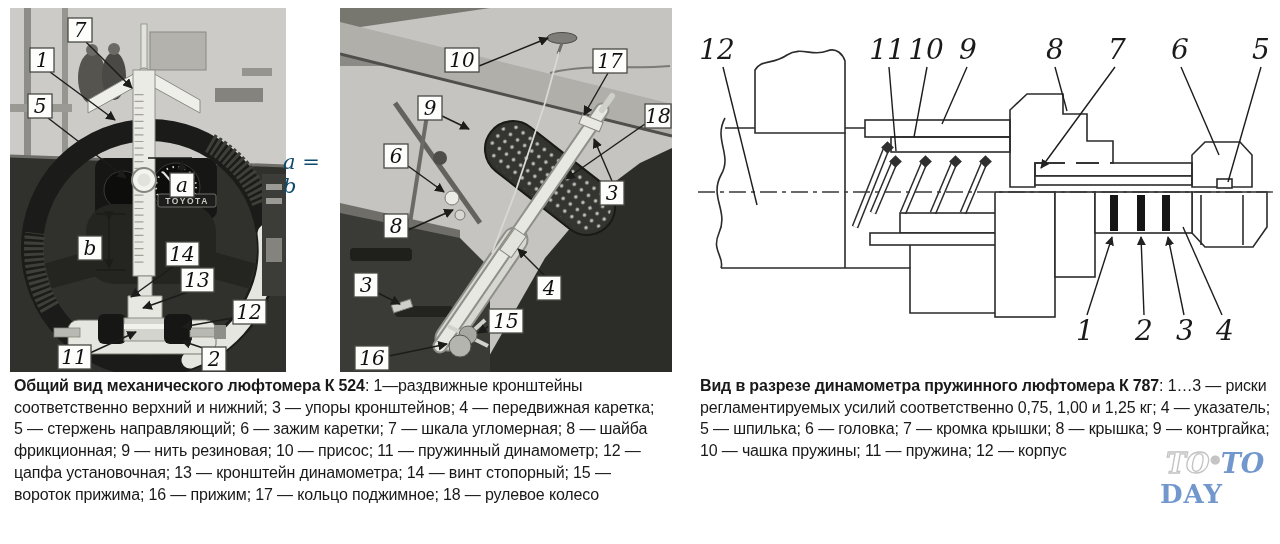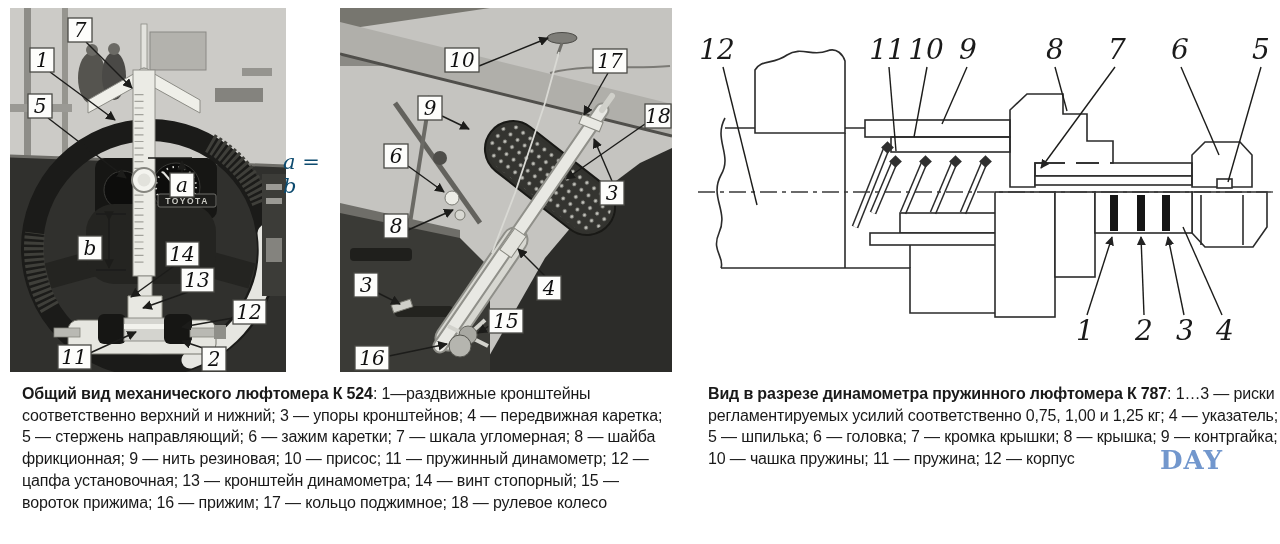--- a/index.html
+++ b/index.html
@@ -1,21 +1,21 @@
 <!DOCTYPE html>
 <html><head>
 <meta charset="utf-8">
 <style>
   html,body{margin:0;padding:0;background:#fff;}
   .stage{position:relative;width:1280px;height:544px;background:#fff;overflow:hidden;
          font-family:"Liberation Sans",sans-serif;}
   .abs{position:absolute;}
   
   .cap{position:absolute;top:375px;font-size:16px;line-height:21.7px;color:#191919;
-       letter-spacing:-0.15px;margin:8px;}
+       letter-spacing:-0.15px;margin:0;}
   .cap b{font-weight:700;}
   .cap-left{left:14px;width:645px;}
   .cap-right{left:700px;width:578px;}
   
   .equation{position:absolute;left:283px;top:150px;width:56px;font:italic 21px "DejaVu Serif",serif;
             color:#0c4a6e;text-align:left;}
   
   .watermark{position:absolute;left:1160px;top:445px;width:120px;
              font-family:"DejaVu Serif",serif;font-weight:700;line-height:31px;}
   .wm-white{color:#fff;-webkit-text-stroke:1.3px #c3c3c3;text-shadow:0 0 1px #c9c9c9;}
@@ -366,16 +366,17 @@
     <text class="dnum" x="449" y="325">2</text>
     <text class="dnum" x="490" y="325">3</text>
     <text class="dnum" x="530" y="325">4</text>
   </svg>
 
   <p class="cap cap-left"><b>Общий вид механического люфтомера К 524</b><span>: 1—раздвижные кронштейны соответственно верхний и нижний; 3 — упоры кронштейнов; 4 — передвижная каретка; 5 — стержень направляющий; 6 — зажим каретки; 7 — шкала угломерная; 8 — шайба фрикционная; 9 — нить резиновая; 10 — присос; 11 — пружинный динамометр; 12 — цапфа установочная; 13 — кронштейн динамометра; 14 — винт стопорный; 15 — вороток прижима; 16 — прижим; 17 — кольцо поджимное; 18 — рулевое колесо</span></p>
 
   <p class="cap cap-right"><b>Вид в разрезе динамометра пружинного люфтомера К 787</b><span>: 1…3 — риски регламентируемых усилий соответственно 0,75, 1,00 и 1,25 кг; 4 — указатель; 5 — шпилька; 6 — головка; 7 — кромка крышки; 8 — крышка; 9 — контргайка; 10 — чашка пружины; 11 — пружина; 12 — корпус</span></p>
 
   <div class="watermark">
+    <div class="wm2"><span class="wm-white it">TO</span><span class="wm-white wm-reg">®</span><span class="wm-blue it">TO</span></div>
     <div class="wm3 wm-blue">DAY</div>
   </div>
 
 </div>
 
 </body></html>

